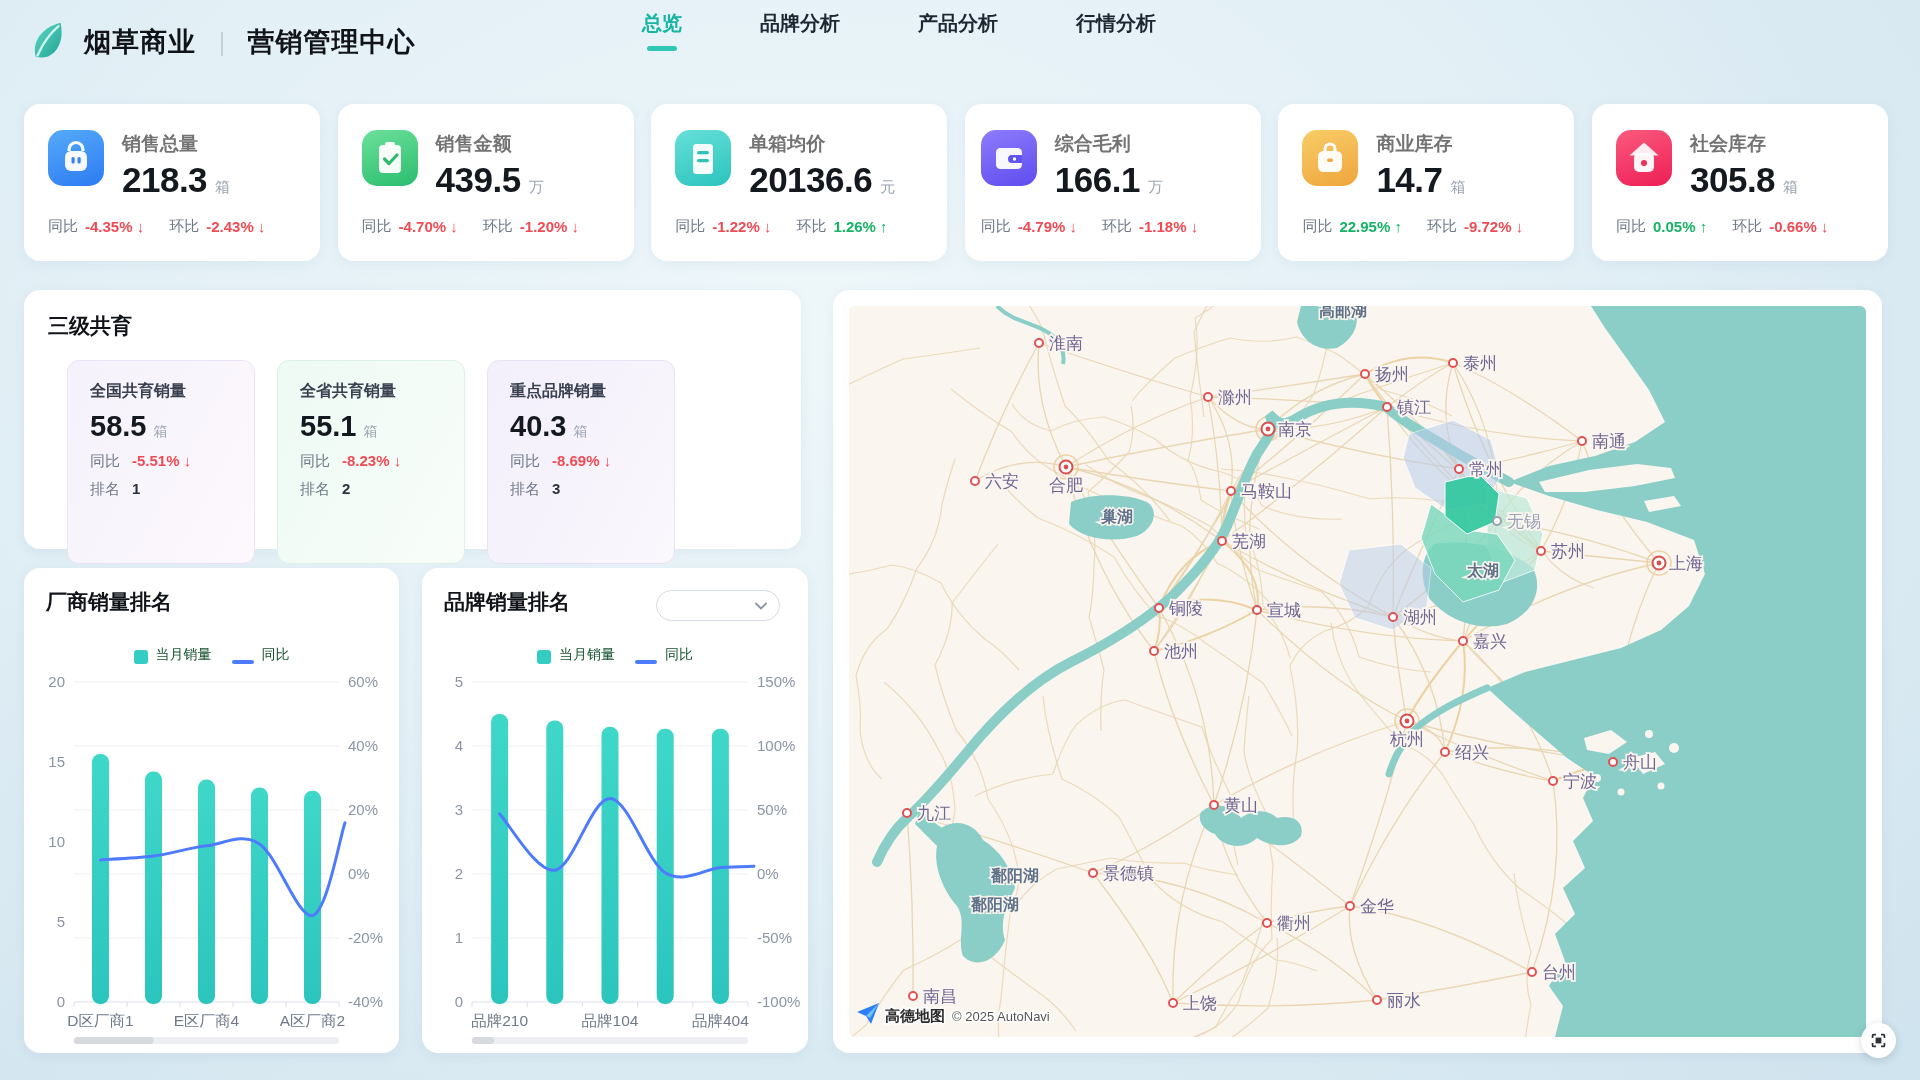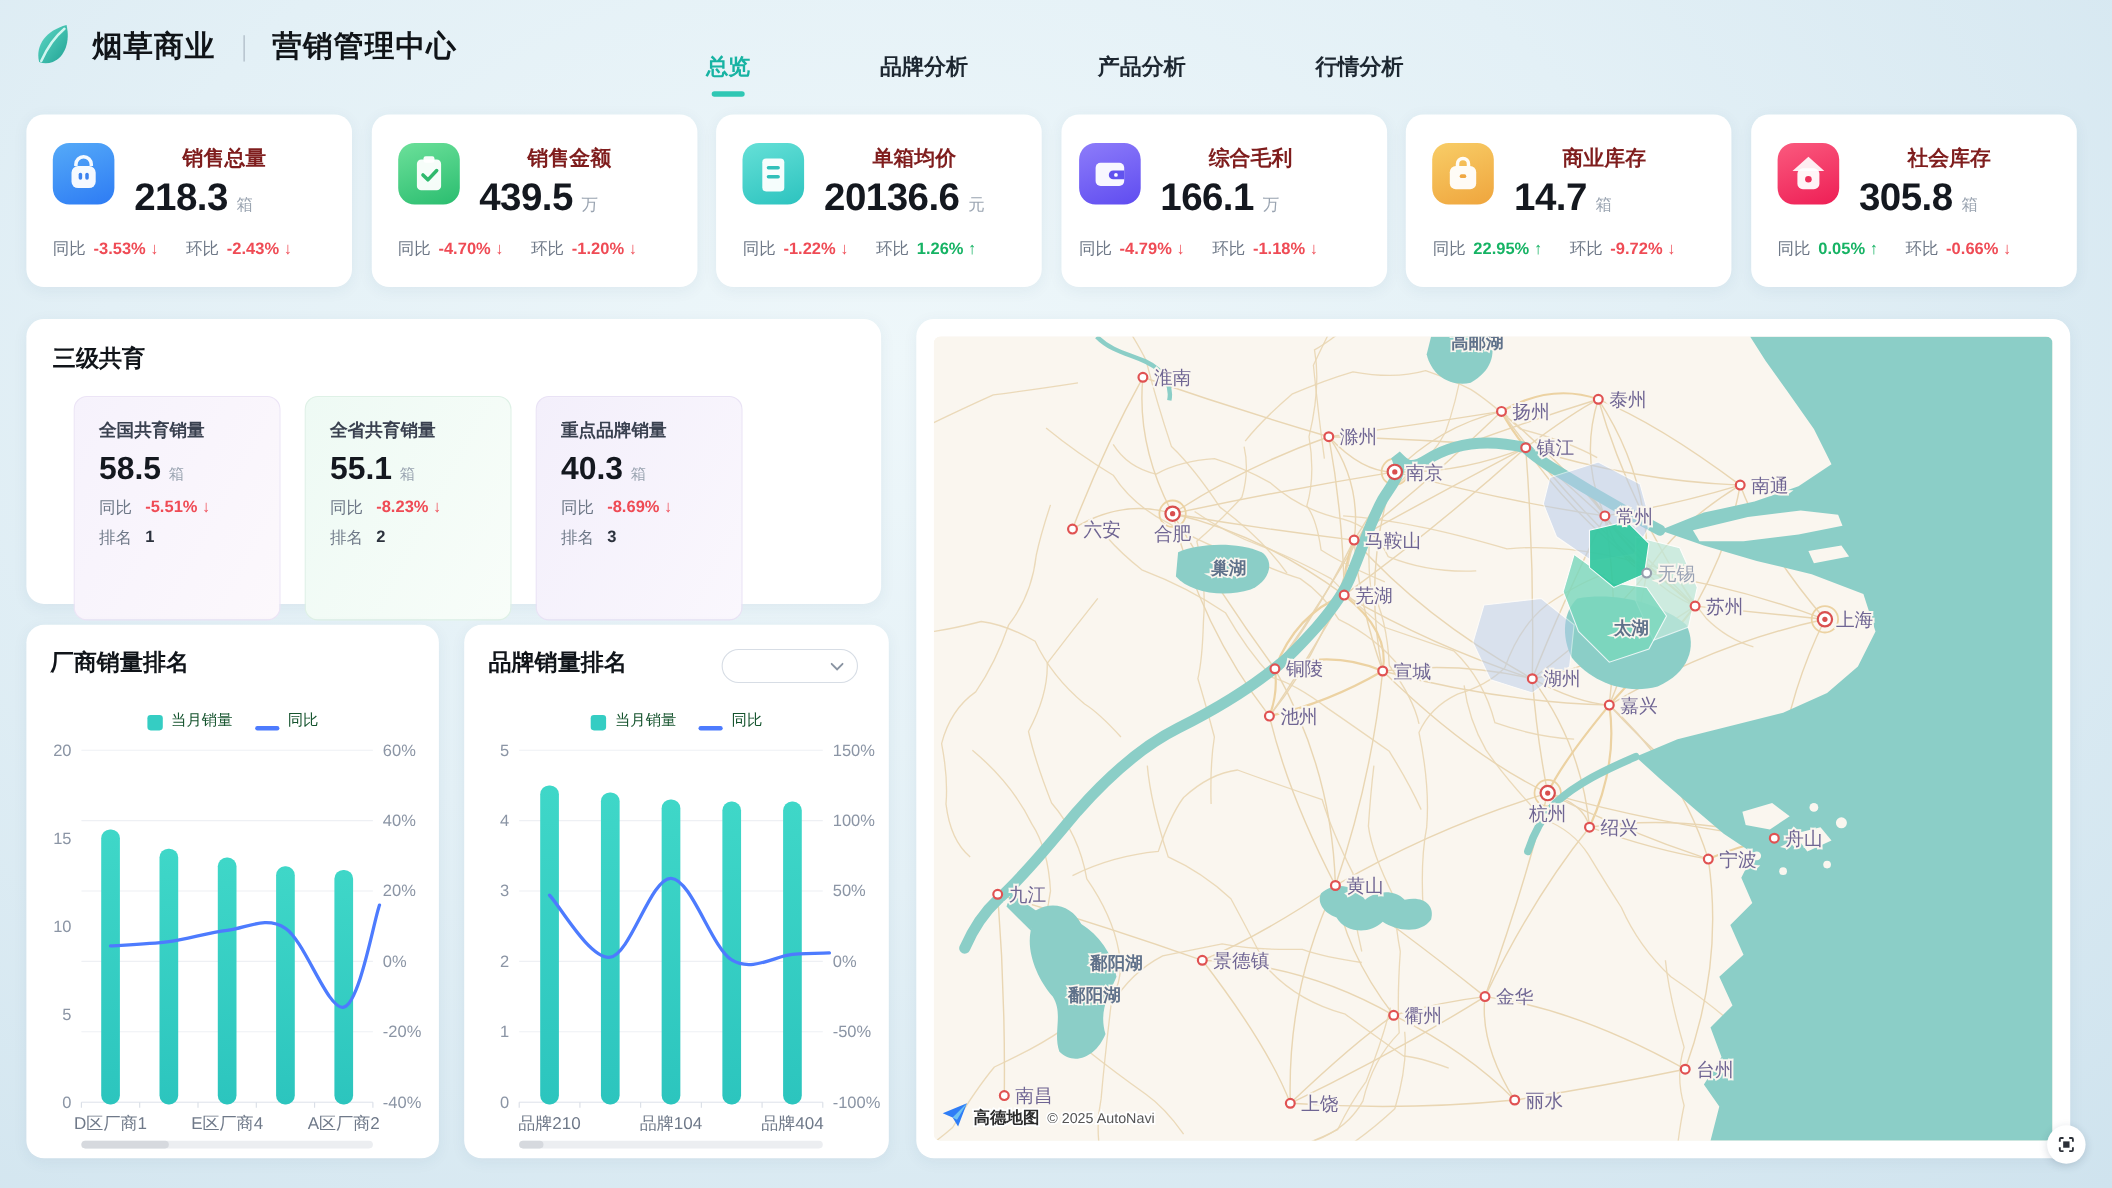--- a/index.html
+++ b/index.html
@@ -7,35 +7,35 @@
   body { font-family:"Liberation Sans","DejaVu Sans",sans-serif; }
   .stage { position:relative; width:1920px; height:1080px;
     background: radial-gradient(ellipse at 42% 30%, #eef7fa 0%, #e3f0f6 45%, #cfe3ee 100%); }
 
   
   .header { position:absolute; left:0; top:0; width:1920px; height:84px; }
   .logo { position:absolute; left:26px; top:19px; width:46px; height:46px; }
   .brand-wrap { position:absolute; left:84px; top:0; height:84px; display:flex; align-items:center; gap:14px; }
   .brand { font-size:27px; font-weight:bold; color:#101418; letter-spacing:1px; }
   .brand-sep { color:#b9c6d0; font-size:24px; font-weight:200; }
-  .nav { position:absolute; left:640px; top:0; height:84px; display:flex; align-items:flex-end; gap:114px; }
+  .nav { position:absolute; left:640px; top:0; height:84px; display:flex; align-items:flex-start; gap:74px; }
   .nav-tab { position:relative; font-size:20px; font-weight:600; color:#1d2731; cursor:pointer; padding:10px 2px; }
   .nav-tab.active { color:#17b3a3; }
   .nav-tab.active::after { content:""; position:absolute; left:50%; transform:translateX(-50%);
     bottom:-4px; width:30px; height:5px; border-radius:3px; background:#2fc7b4; }
 
   
   .card { position:absolute; background:#fff; border-radius:16px; box-shadow:0 3px 14px rgba(40,70,110,.06); }
 
   
   .kpi-card { top:104px; width:296px; height:157px; padding:26px 22px 0 24px; }
   .kpi-top { display:flex; gap:18px; }
   .kpi-icon { width:56px; height:56px; border-radius:15px; flex:0 0 auto; display:flex; align-items:center; justify-content:center; }
   .kpi-icon svg { width:48px; height:48px; }
-  .kpi-title { font-size:19px; font-weight:bold; color:#7f1d1d; margin-top:1px;margin-left:44px; }
+  .kpi-title { font-size:19px; font-weight:bold; color:#737373; margin-top:1px; }
   .kpi-valrow { display:flex; align-items:baseline; gap:8px; margin-top:3px; }
   .kpi-value { font-size:35px; font-weight:bold; color:#14181f; letter-spacing:-0.5px; }
   .kpi-unit { font-size:15px; color:#9aa4b1; }
   .kpi-bottom { display:flex; align-items:center; gap:7px; margin-top:17px; font-size:15px; }
   .kpi-lbl { color:#6e7887; }
   .kpi-delta { font-weight:600; }
   .kpi-delta.down { color:#ef4b55; }
   .kpi-delta.up { color:#16b364; }
   .kpi-gap { width:11px; }
 
@@ -118,21 +118,21 @@
           <div>
             <div class="kpi-title">销售总量</div>
             <div class="kpi-valrow">
               <span class="kpi-value">218.3</span>
               <span class="kpi-unit">箱</span>
             </div>
           </div>
         </div>
         <div class="kpi-bottom">
           <span class="kpi-lbl">同比</span>
-          <span class="kpi-delta down">-3.53% ↓</span>
+          <span class="kpi-delta down">-4.35% ↓</span>
           <span class="kpi-gap"></span>
           <span class="kpi-lbl">环比</span>
           <span class="kpi-delta down">-2.43% ↓</span>
         </div>
       </div>
       <div class="card kpi-card" style="left: 337.6px;">
         <div class="kpi-top">
           <div class="kpi-icon" style="background:linear-gradient(160deg,#6ce09a,#2abd6f)">
             <svg viewBox="0 0 48 48">
               <rect x="13" y="11" width="22" height="28" rx="4" fill="rgba(255,255,255,.95)"></rect>

